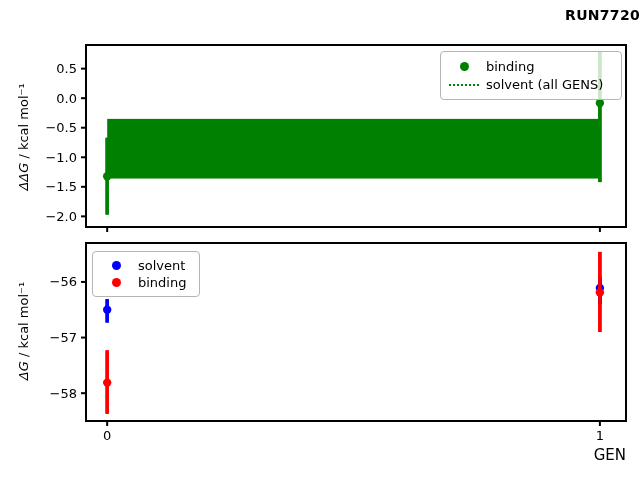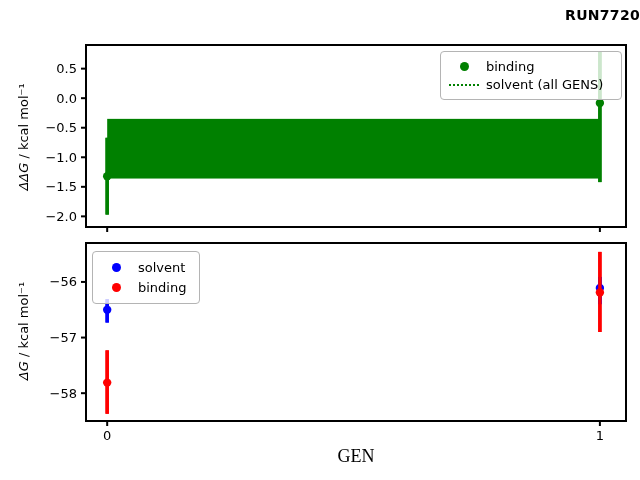--- a/index.html
+++ b/index.html
@@ -14,33 +14,32 @@
     font-size:14px;font-weight:bold;letter-spacing:0.3px;
   }
   .ylabel{
     position:absolute;width:220px;height:18px;text-align:center;
     font-size:13px;line-height:18px;transform:rotate(-90deg);
     white-space:nowrap;
   }
   #ylabel-top{left:-86px;top:128px;}
   #ylabel-bottom{left:-86px;top:322px;}
   .xlabel{
-    position:absolute;left:86px;width:540px;top:446px;text-align:center;
-    font-size:18px;
-    font-family:Liberation Serif, serif;
+    position:absolute;left:86px;width:540px;top:446px;text-align:right;
+    font-size:15px;
   }
   .legend{
     position:absolute;background:rgba(255,255,255,0.8);
     border:1px solid #b4b4b4;border-radius:4px;
     padding:5px 8px;box-sizing:border-box;
     display:flex;flex-direction:column;justify-content:space-around;
     font-size:13px;
   }
   #legend-top{left:440px;top:51px;width:182px;height:49px;}
-  #legend-bottom{left:92px;top:251px;width:108px;height:53px;}
+  #legend-bottom{left:92px;top:251px;width:108px;height:46px;}
   .legend-row{display:flex;align-items:center;height:19px;}
   .legend-marker{width:30px;display:flex;justify-content:center;align-items:center;margin-right:7px;flex:none;}
   .lg-dot{width:9px;height:9px;border-radius:50%;}
   .lg-dline{width:30px;height:0;border-top:2px dotted;}
   .legend-label{white-space:nowrap;}
 </style>
 </head>
 <body>
 
 <div class="figure">

